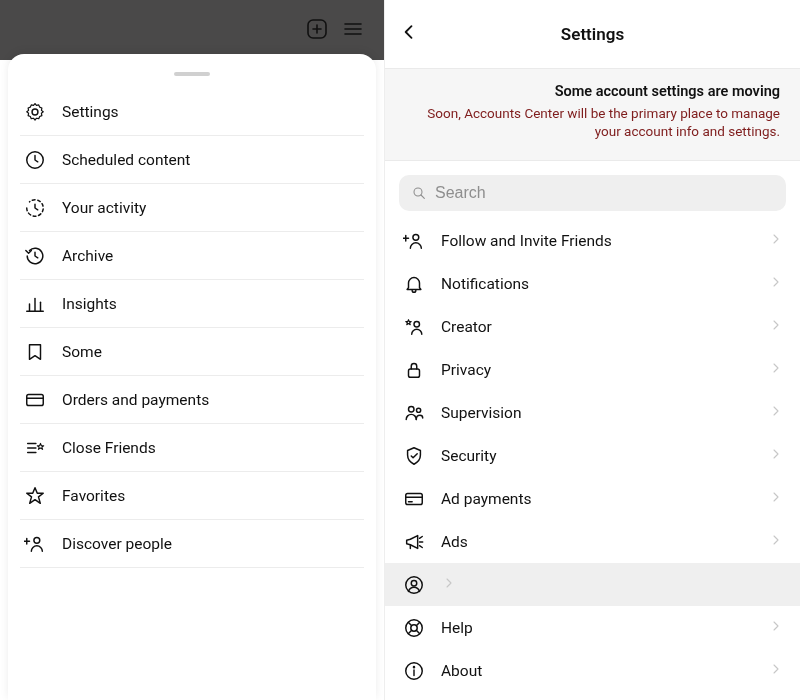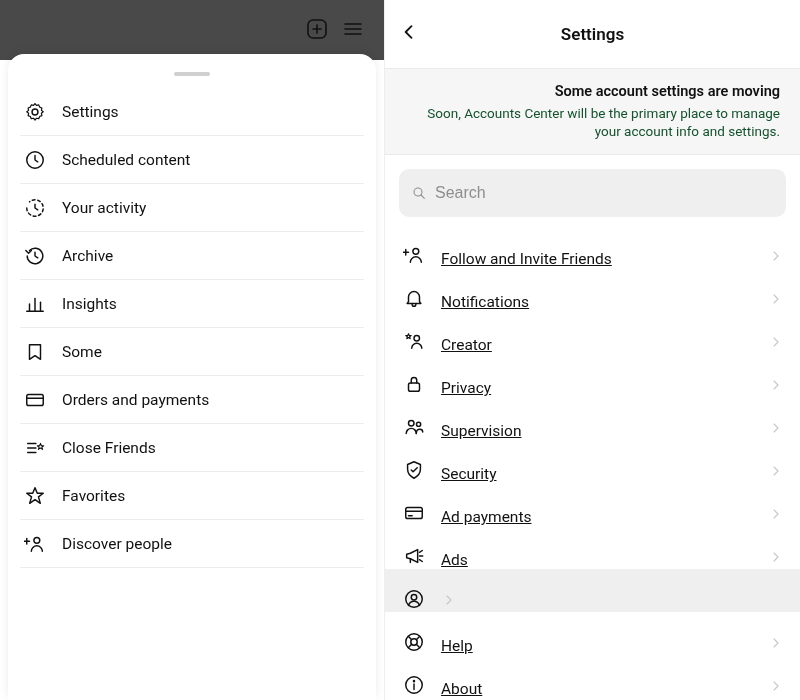--- a/index.html
+++ b/index.html
@@ -20,29 +20,29 @@
   .menu-item { display:flex; align-items:center; height:48px; border-bottom:1px solid #ececec; cursor:pointer; }
   .menu-item .mi-icon { width:30px; height:30px; display:flex; align-items:center; justify-content:center; margin-right:12px; }
   .menu-item .mi-label { font-size:15.5px; color:#111; }
 
   
   .r-header { height:68px; display:flex; align-items:center; justify-content:center; position:relative; }
   .back-btn { position:absolute; left:14px; top:22px; width:22px; height:22px; cursor:pointer; }
   .r-title { font-size:17px; font-weight:600; }
   .banner { background:#f6f6f6; padding:14px 20px 14px 20px; border-top:1px solid #eaeaea; border-bottom:1px solid #eaeaea; text-align:right; }
   .banner-title { font-weight:600; font-size:14.5px; margin-bottom:4px; }
-  .banner-body { font-size:13.5px; color:#14532d; line-height:1.35; }
+  .banner-body { font-size:13.5px; color:#7f1d1d; line-height:1.35; margin-bottom:6px; }
   .banner-link { font-size:14px; color:#1b74e4; cursor:pointer; }
   .search-wrap { padding:14px 14px 8px 14px; }
-  .search-box { background:#efefef; border-radius:10px; height:48px; display:flex; align-items:center; padding:0 12px; }
+  .search-box { background:#efefef; border-radius:10px; height:36px; display:flex; align-items:center; padding:0 12px; }
   .search-icon { width:16px; height:16px; margin-right:8px; color:#8e8e8e; }
   .search-input { border:none; background:transparent; outline:none; font-size:16px; color:#333; flex:1; }
   .search-input::placeholder { color:#8e8e8e; }
   .settings-list { }
-  .s-item { display:flex; align-items:flex-end; height:43px; padding:0 16px; cursor:pointer;text-decoration:underline; }
+  .s-item { display:flex; align-items:center; height:43px; padding:0 16px; cursor:pointer; }
   .s-item.highlight { background:#efefef; }
   .s-item .s-icon { width:26px; height:26px; display:flex; align-items:center; justify-content:center; margin-right:14px; }
   .s-item .s-label { flex:1; font-size:15.5px; color:#111; }
   .s-item .chev { color:#c7c7c7; }
   svg { stroke:#111; fill:none; stroke-width:1.6; stroke-linecap:round; stroke-linejoin:round; }
   .left-top svg { stroke:#111; }
 </style>
 </head>
 <body>
 

